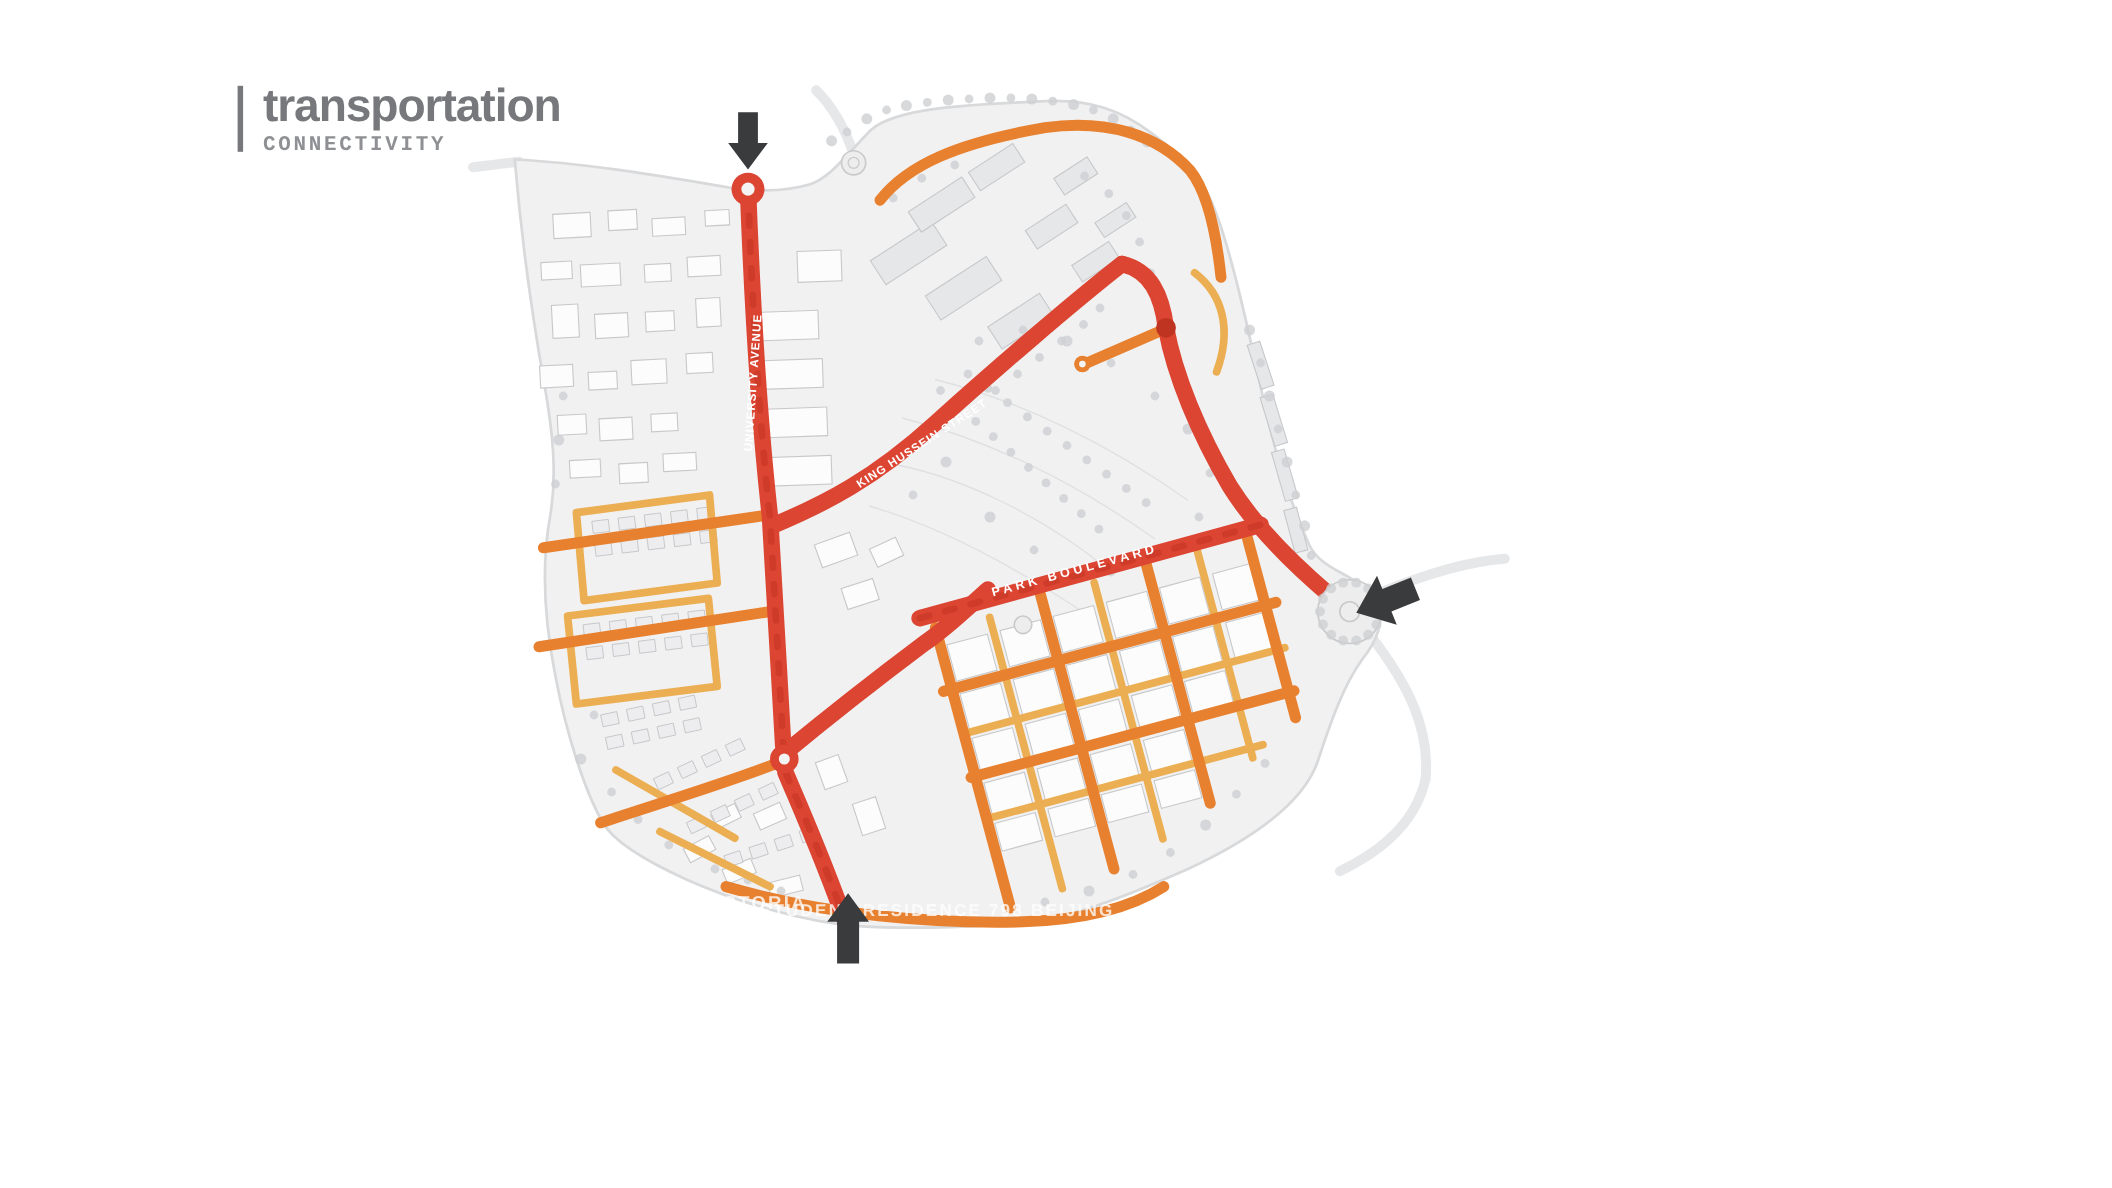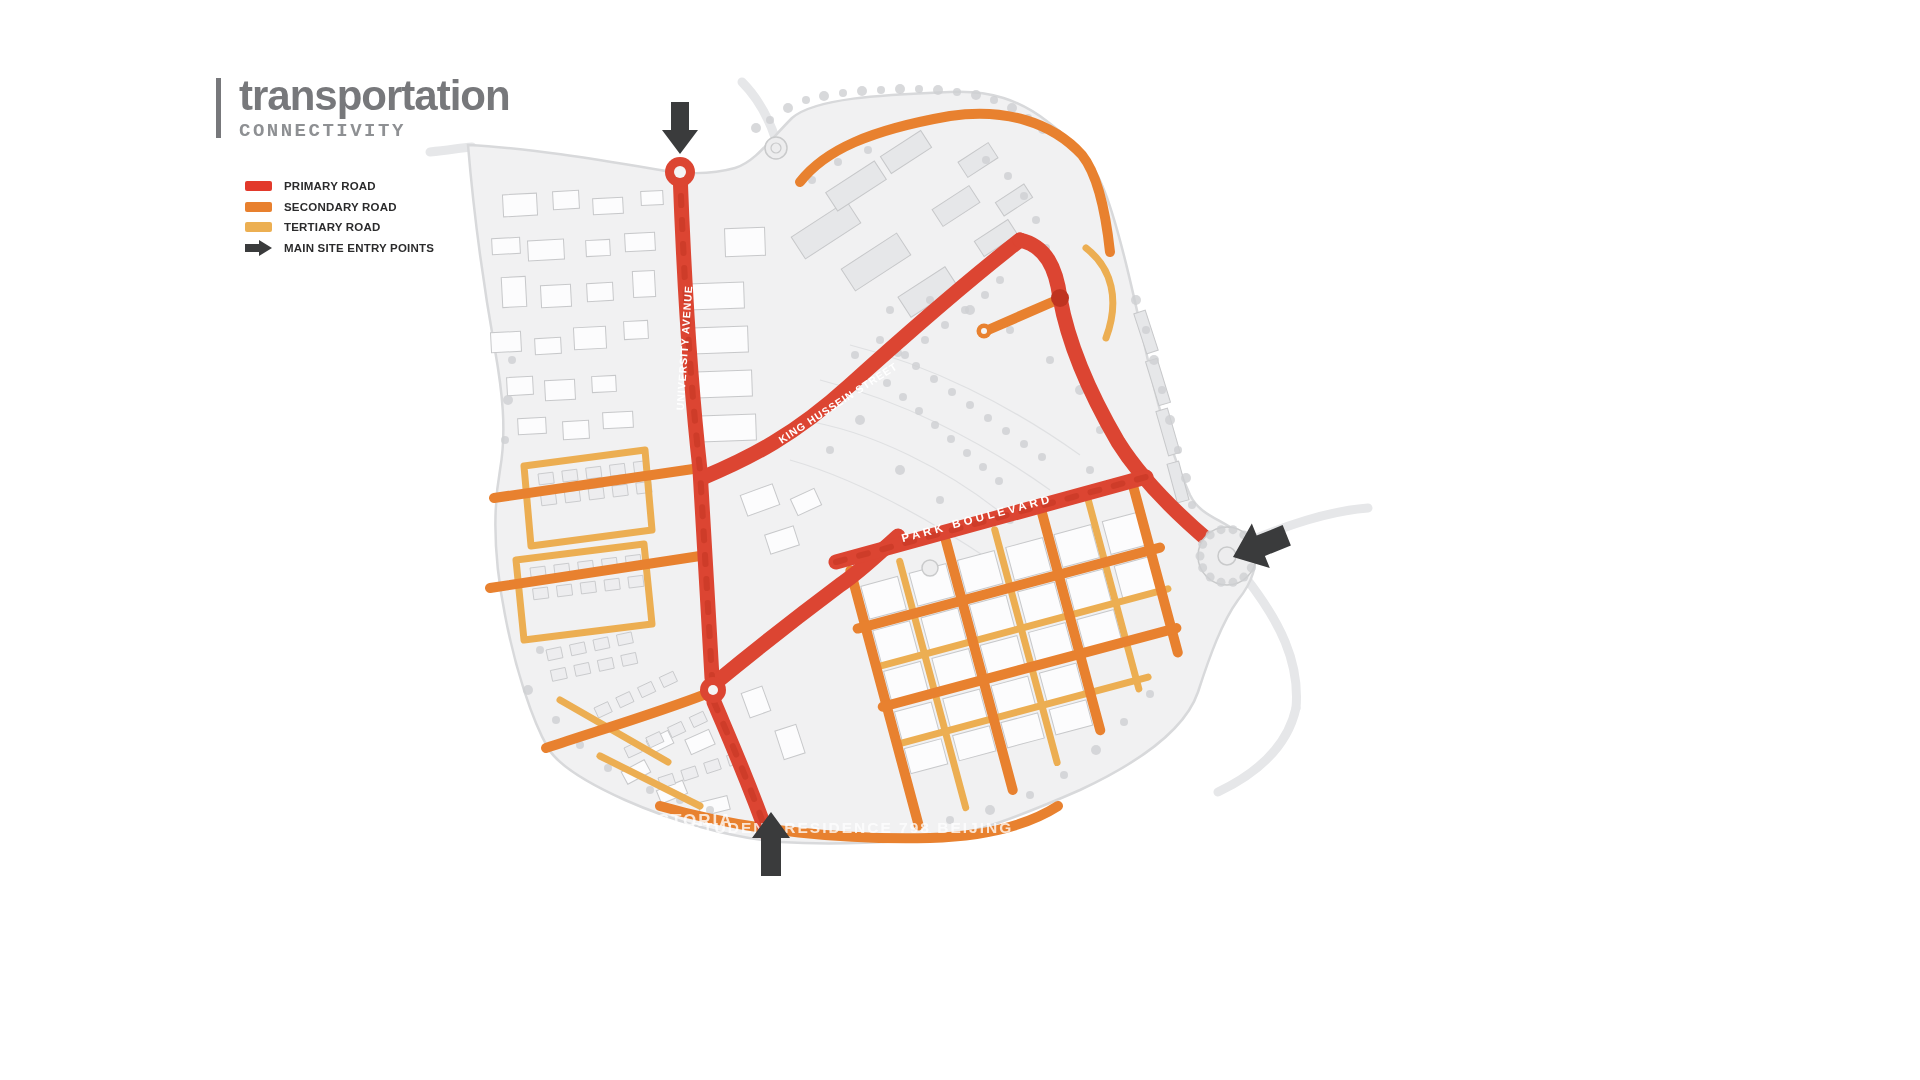--- a/index.html
+++ b/index.html
@@ -56,40 +56,20 @@
 <div class="stage">
 
   <div class="hdr">
     <div class="hdr-bar"></div>
     <div>
       <div class="hdr-title">transportation</div>
       <div class="hdr-sub">CONNECTIVITY</div>
     </div>
   </div>
 
-  <div class="legend">
-    <div class="lg-row">
-      <span class="lg-swatch" style="background-color: rgb(226, 57, 43);"></span>
-      <span class="lg-label">PRIMARY ROAD</span>
-    </div>
-    <div class="lg-row">
-      <span class="lg-swatch" style="background-color: rgb(232, 128, 46);"></span>
-      <span class="lg-label">SECONDARY ROAD</span>
-    </div>
-    <div class="lg-row">
-      <span class="lg-swatch" style="background-color: rgb(236, 175, 82);"></span>
-      <span class="lg-label">TERTIARY ROAD</span>
-    </div>
-    <div class="lg-row">
-      <svg class="lg-arrow" viewBox="0 0 27 16">
-        <polygon class="entry-arrow" points="0,4 14,4 14,0 27,8 14,16 14,12 0,12"></polygon>
-      </svg>
-      <span class="lg-label">MAIN SITE ENTRY POINTS</span>
-    </div>
-  </div>
 
   <svg class="map" viewBox="0 0 1920 1080">
 
     <g>
       <path class="outside" d="M430,152 C450,150 460,148 472,147"></path>
       <path class="outside" d="M776,140 C768,116 758,98 742,82"></path>
       <path class="outside" d="M1252,540 C1300,520 1340,510 1368,508"></path>
       <path class="outside" d="M1246,578 C1280,622 1300,662 1296,708"></path>
       <path class="outside" d="M1296,708 C1288,744 1260,772 1218,792"></path>
     </g>

